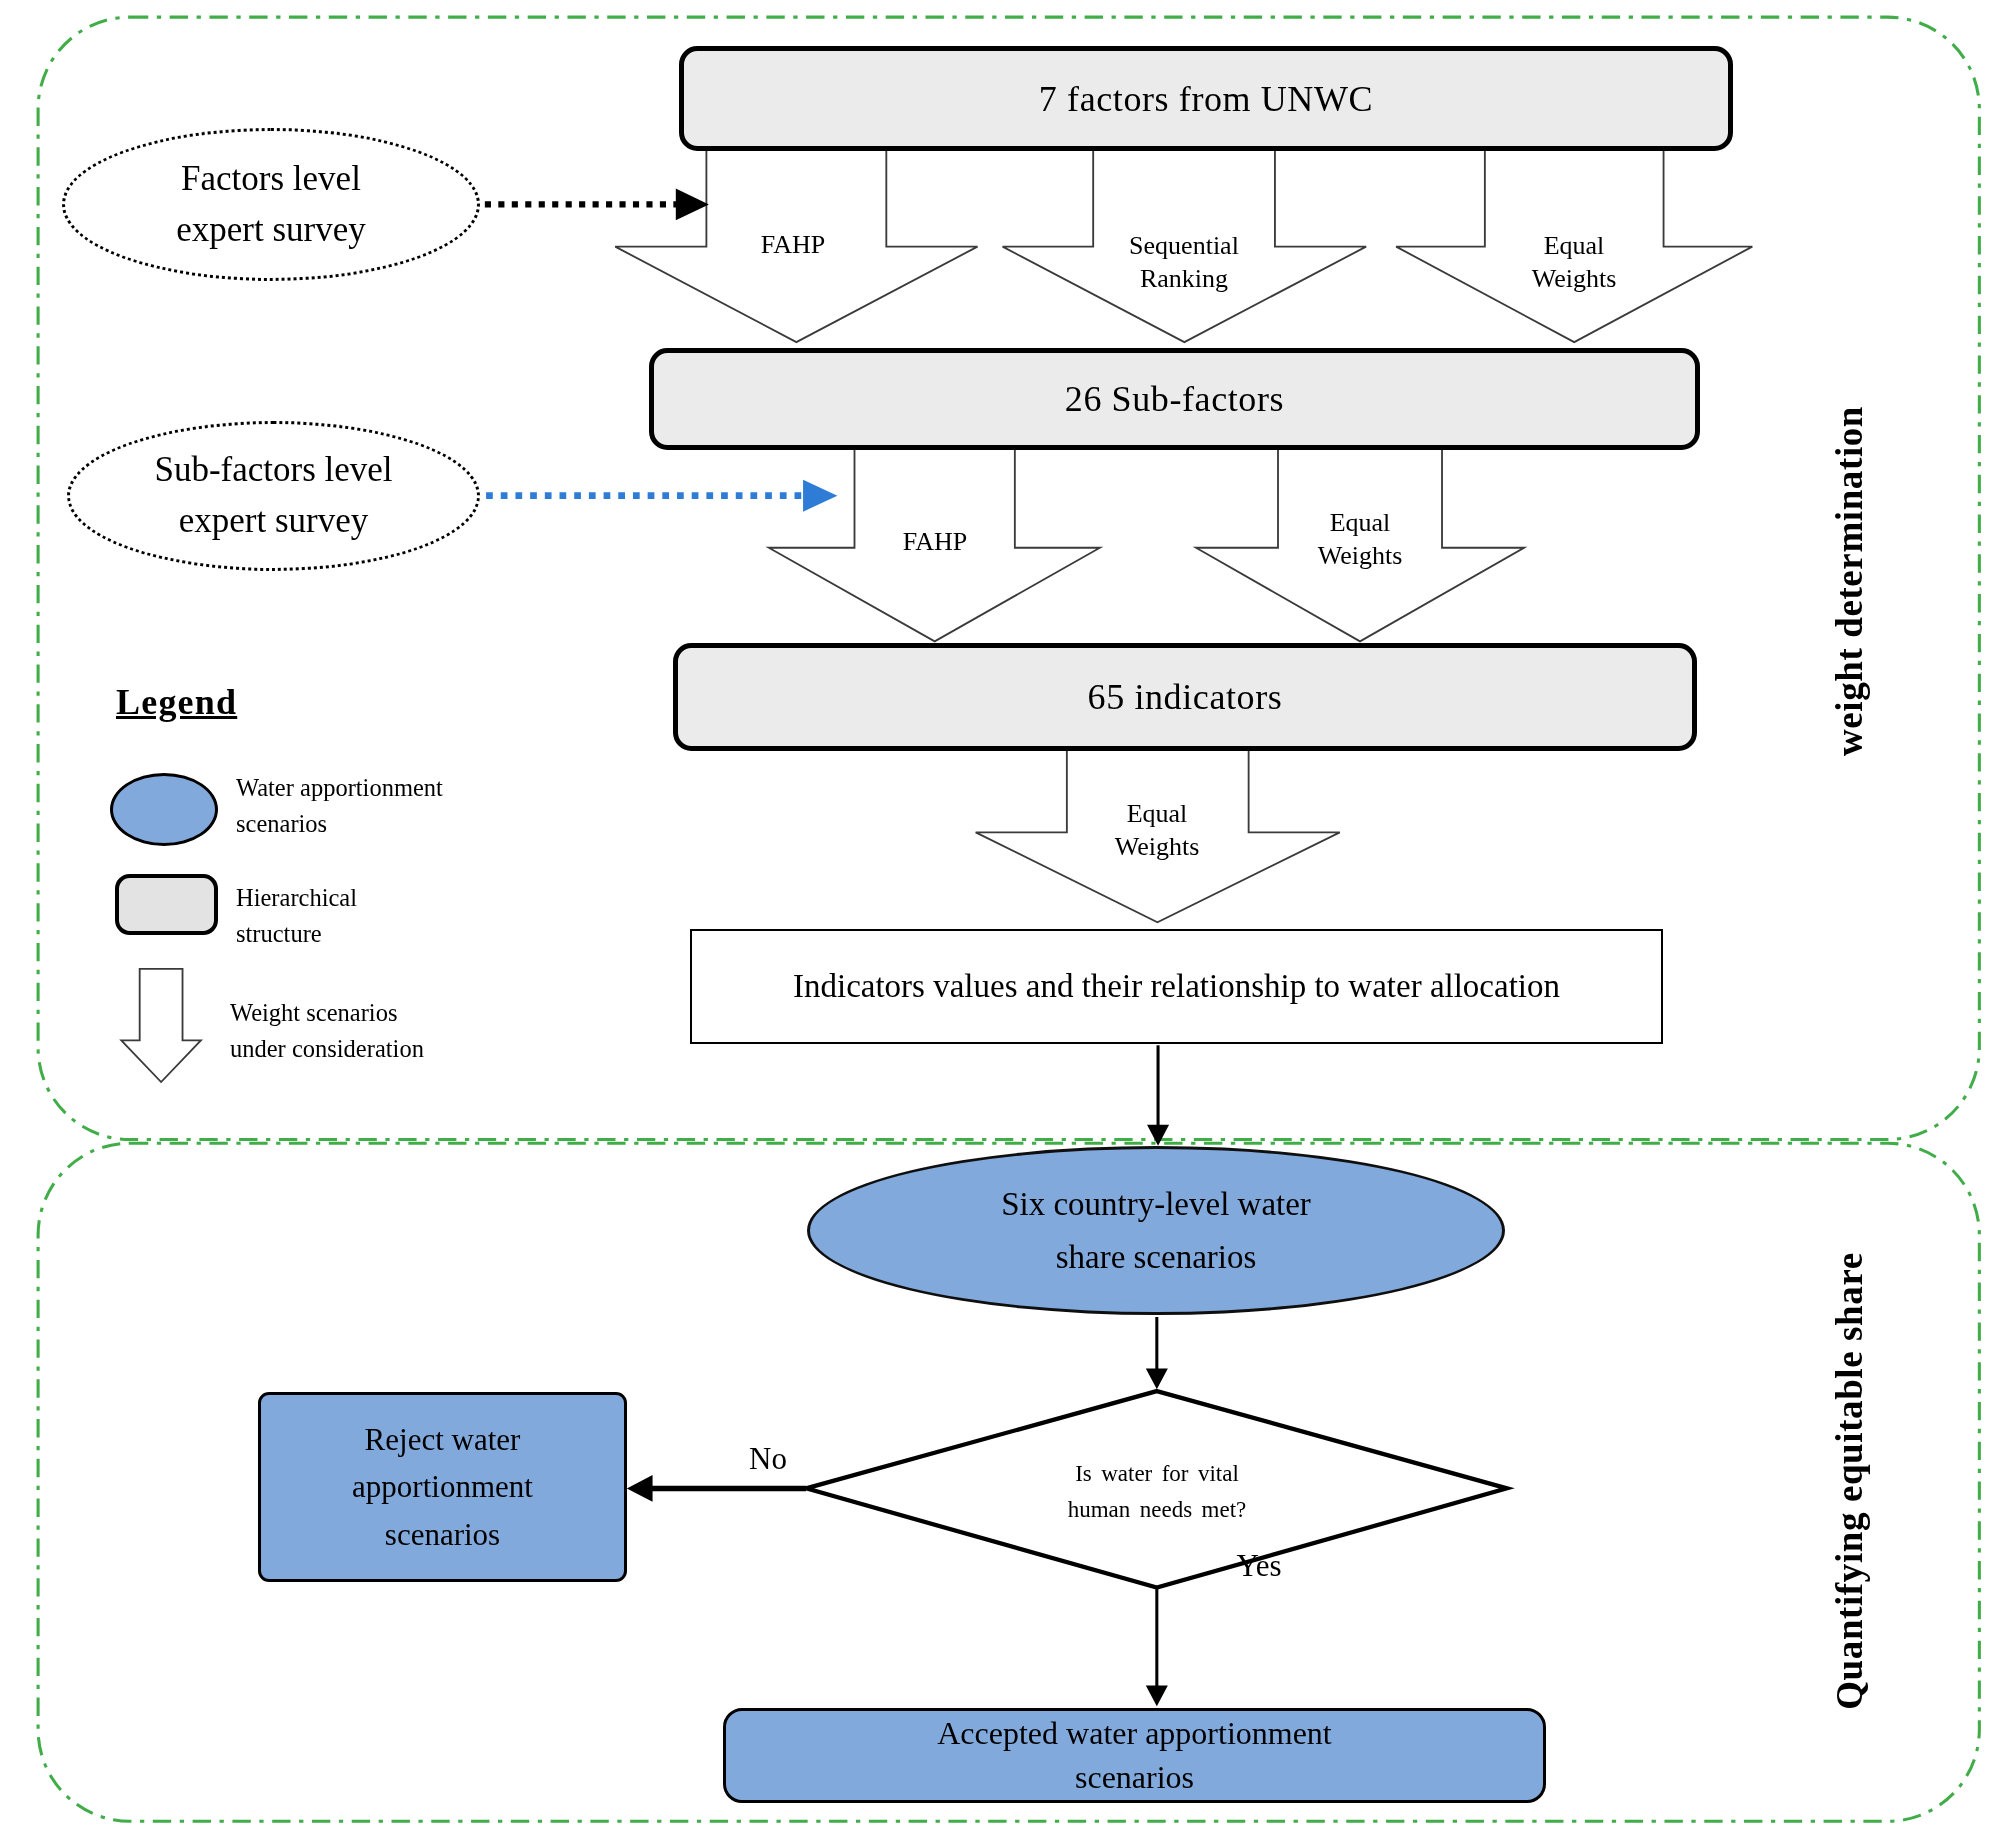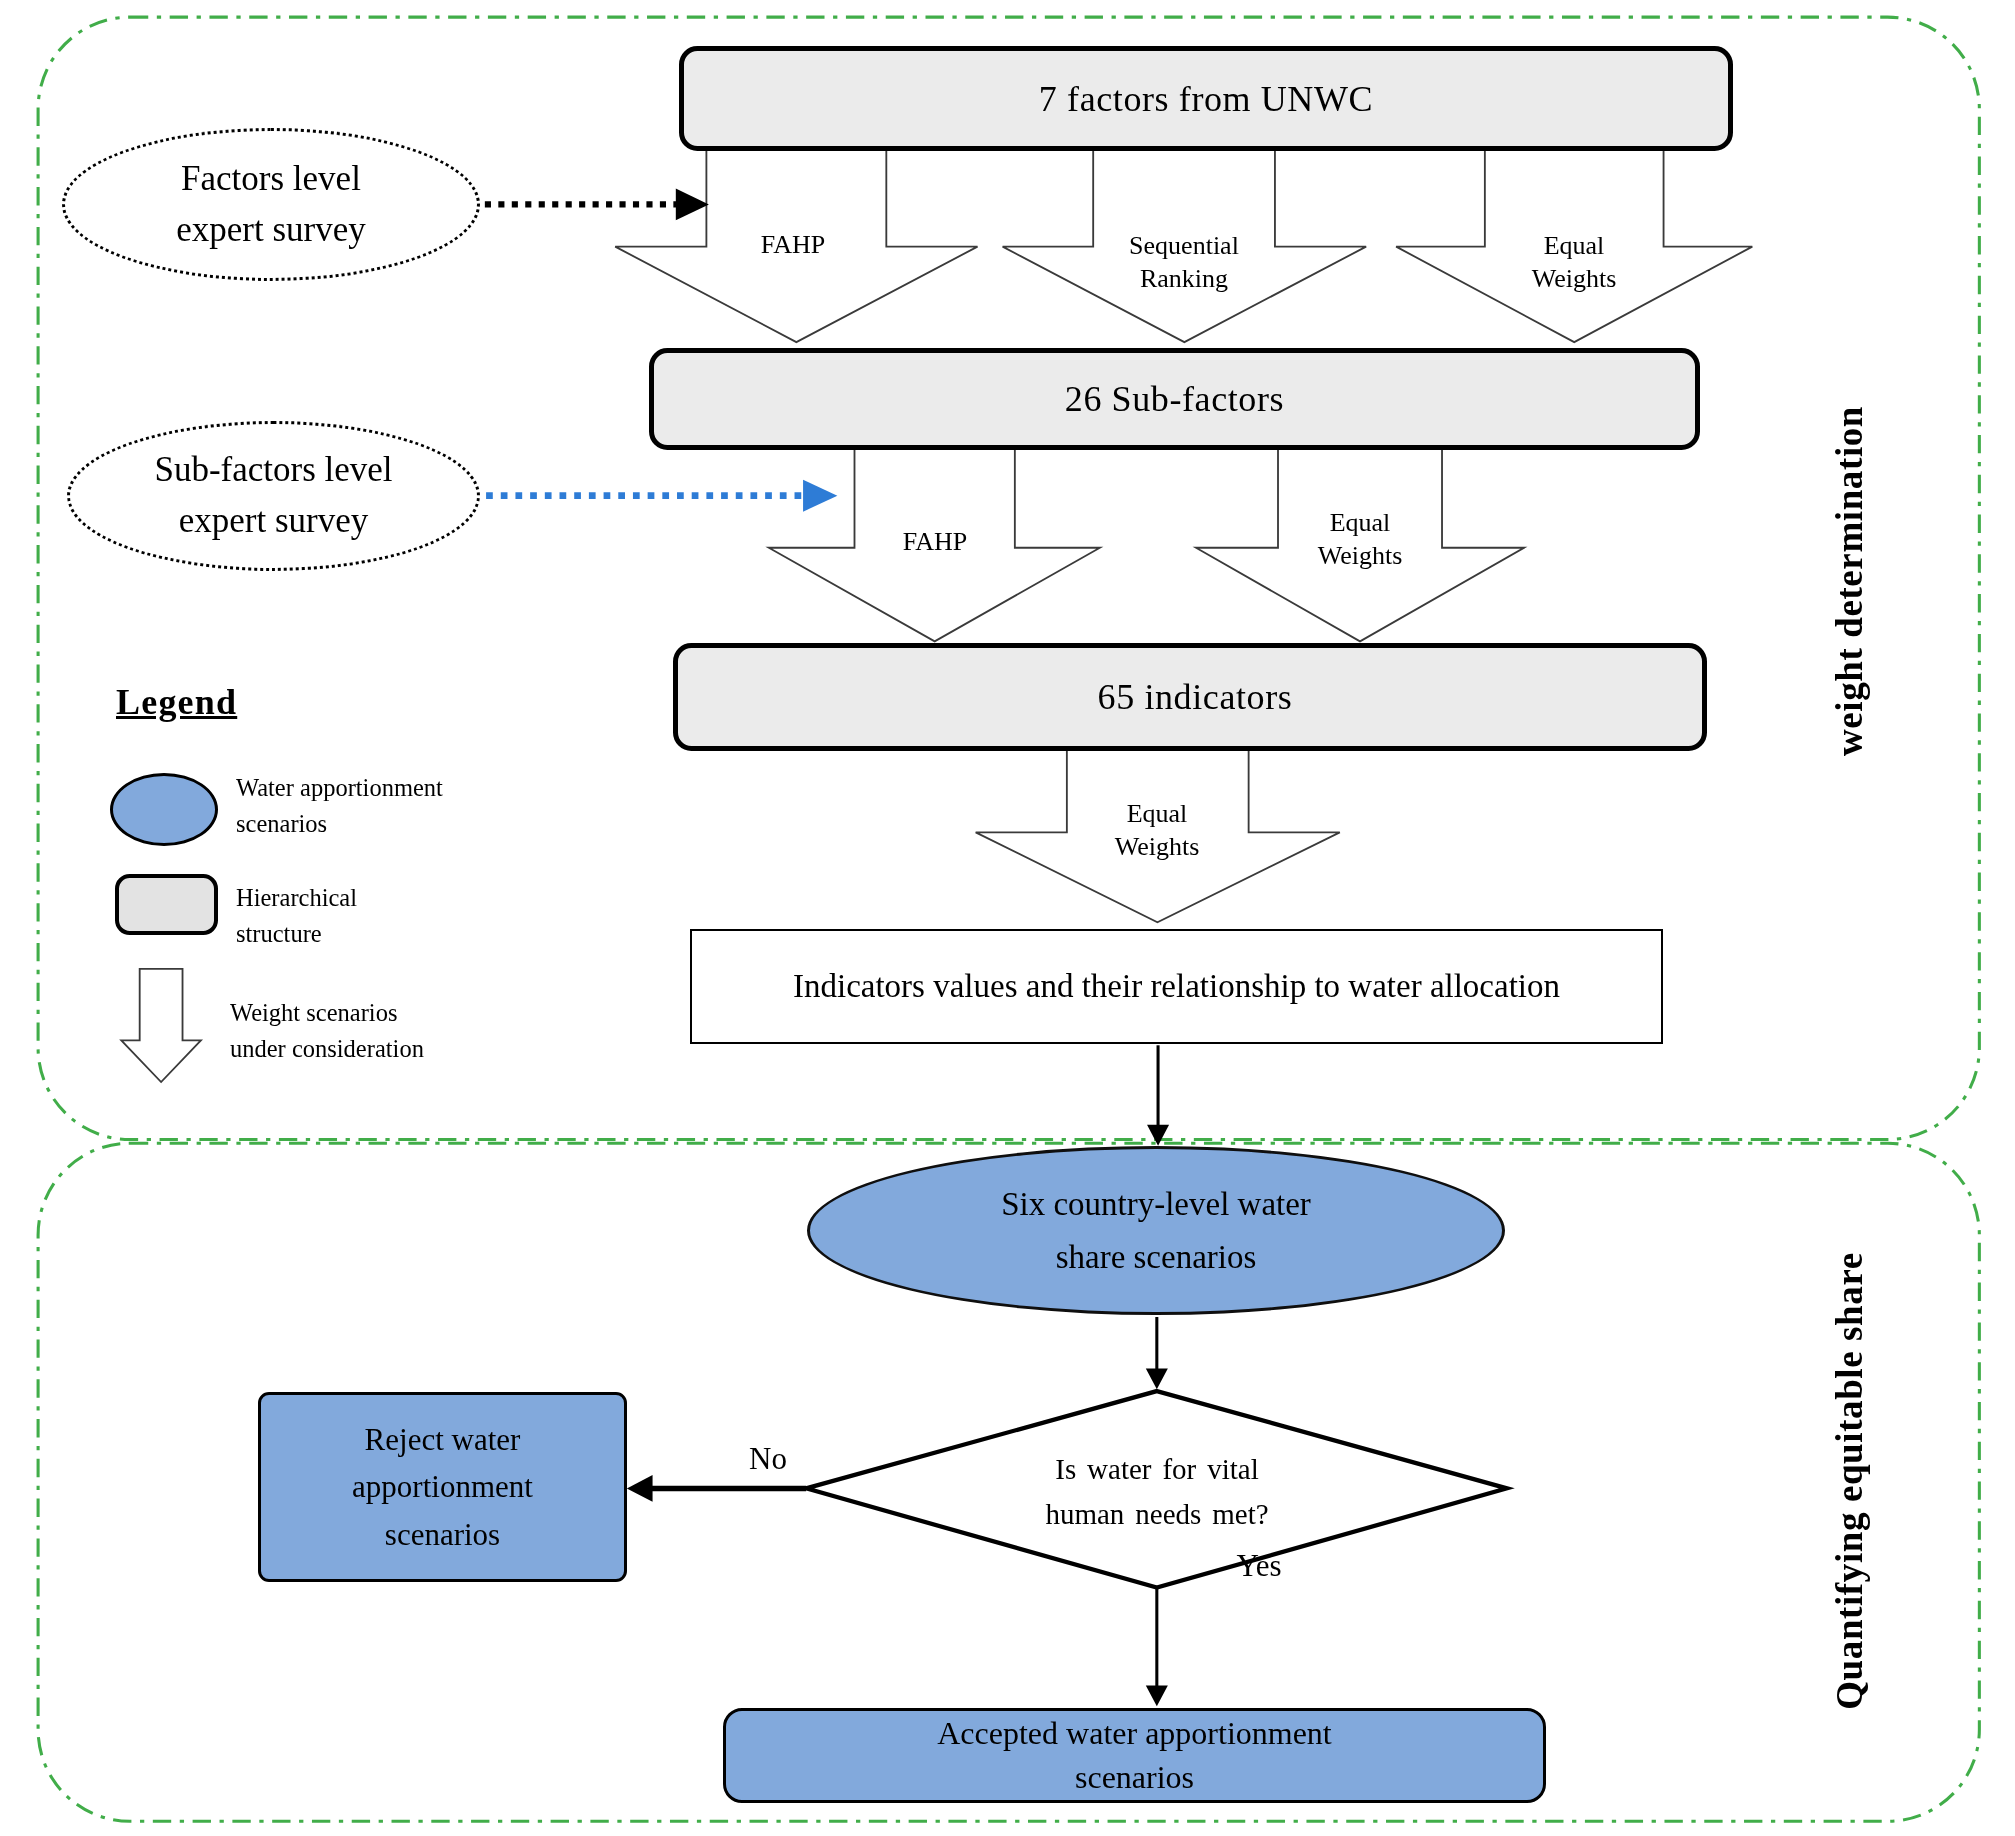--- a/index.html
+++ b/index.html
@@ -58,21 +58,21 @@
     position:absolute;background:#fff;
     border:3.7px dotted #000;border-radius:50%;
     display:flex;align-items:center;justify-content:center;
     text-align:center;white-space:pre-line;font-size:35px;line-height:1.45;
   }
   .center-label{
     position:absolute;transform:translate(-50%,-50%);
     text-align:center;white-space:pre-line;
   }
   .arrow-label{font-size:26px;line-height:1.28;}
-  .decision-label{font-size:29px;line-height:1.55;word-spacing:3.7px;}
+  .decision-label{font-size:23px;line-height:1.55;word-spacing:3.7px;}
   .yn-label{font-size:31px;}
   .side-label{
     position:absolute;transform:translate(-50%,-50%) rotate(-90deg);
     font-size:37px;font-weight:bold;white-space:nowrap;letter-spacing:0.6px;
   }
   .legend-title{
     position:absolute;font-size:36px;font-weight:bold;text-decoration:underline;
     letter-spacing:1.2px;
   }
   .legend-sym-ellipse{
@@ -126,21 +126,21 @@
 
     <polygon class="fat-arrow" points="228,1583 298,1583 298,1700 328,1700 263,1768 198,1700 228,1700"></polygon>
   </svg>
 
   <div class="gbox" style="left:679px;top:46px;width:1044px;height:95px;">
     <span>7 factors from UNWC</span>
   </div>
   <div class="gbox" style="left:649px;top:348px;width:1041px;height:92px;">
     <span>26 Sub-factors</span>
   </div>
-  <div class="gbox" style="left:673px;top:643px;width:1014px;height:98px;padding-left:10px;">
+  <div class="gbox" style="left:673px;top:643px;width:1014px;height:98px;">
     <span>65 indicators</span>
   </div>
 
   <div class="wbox" style="left:690px;top:929px;width:973px;height:115px;padding:0 24.5px;box-sizing:border-box;">
     <span>Indicators values and their relationship to water allocation</span>
   </div>
 
   <div class="blue-ellipse" style="left:807px;top:1146px;width:698px;height:169px;box-sizing:border-box;">
     <span>Six country-level water
 share scenarios</span>

